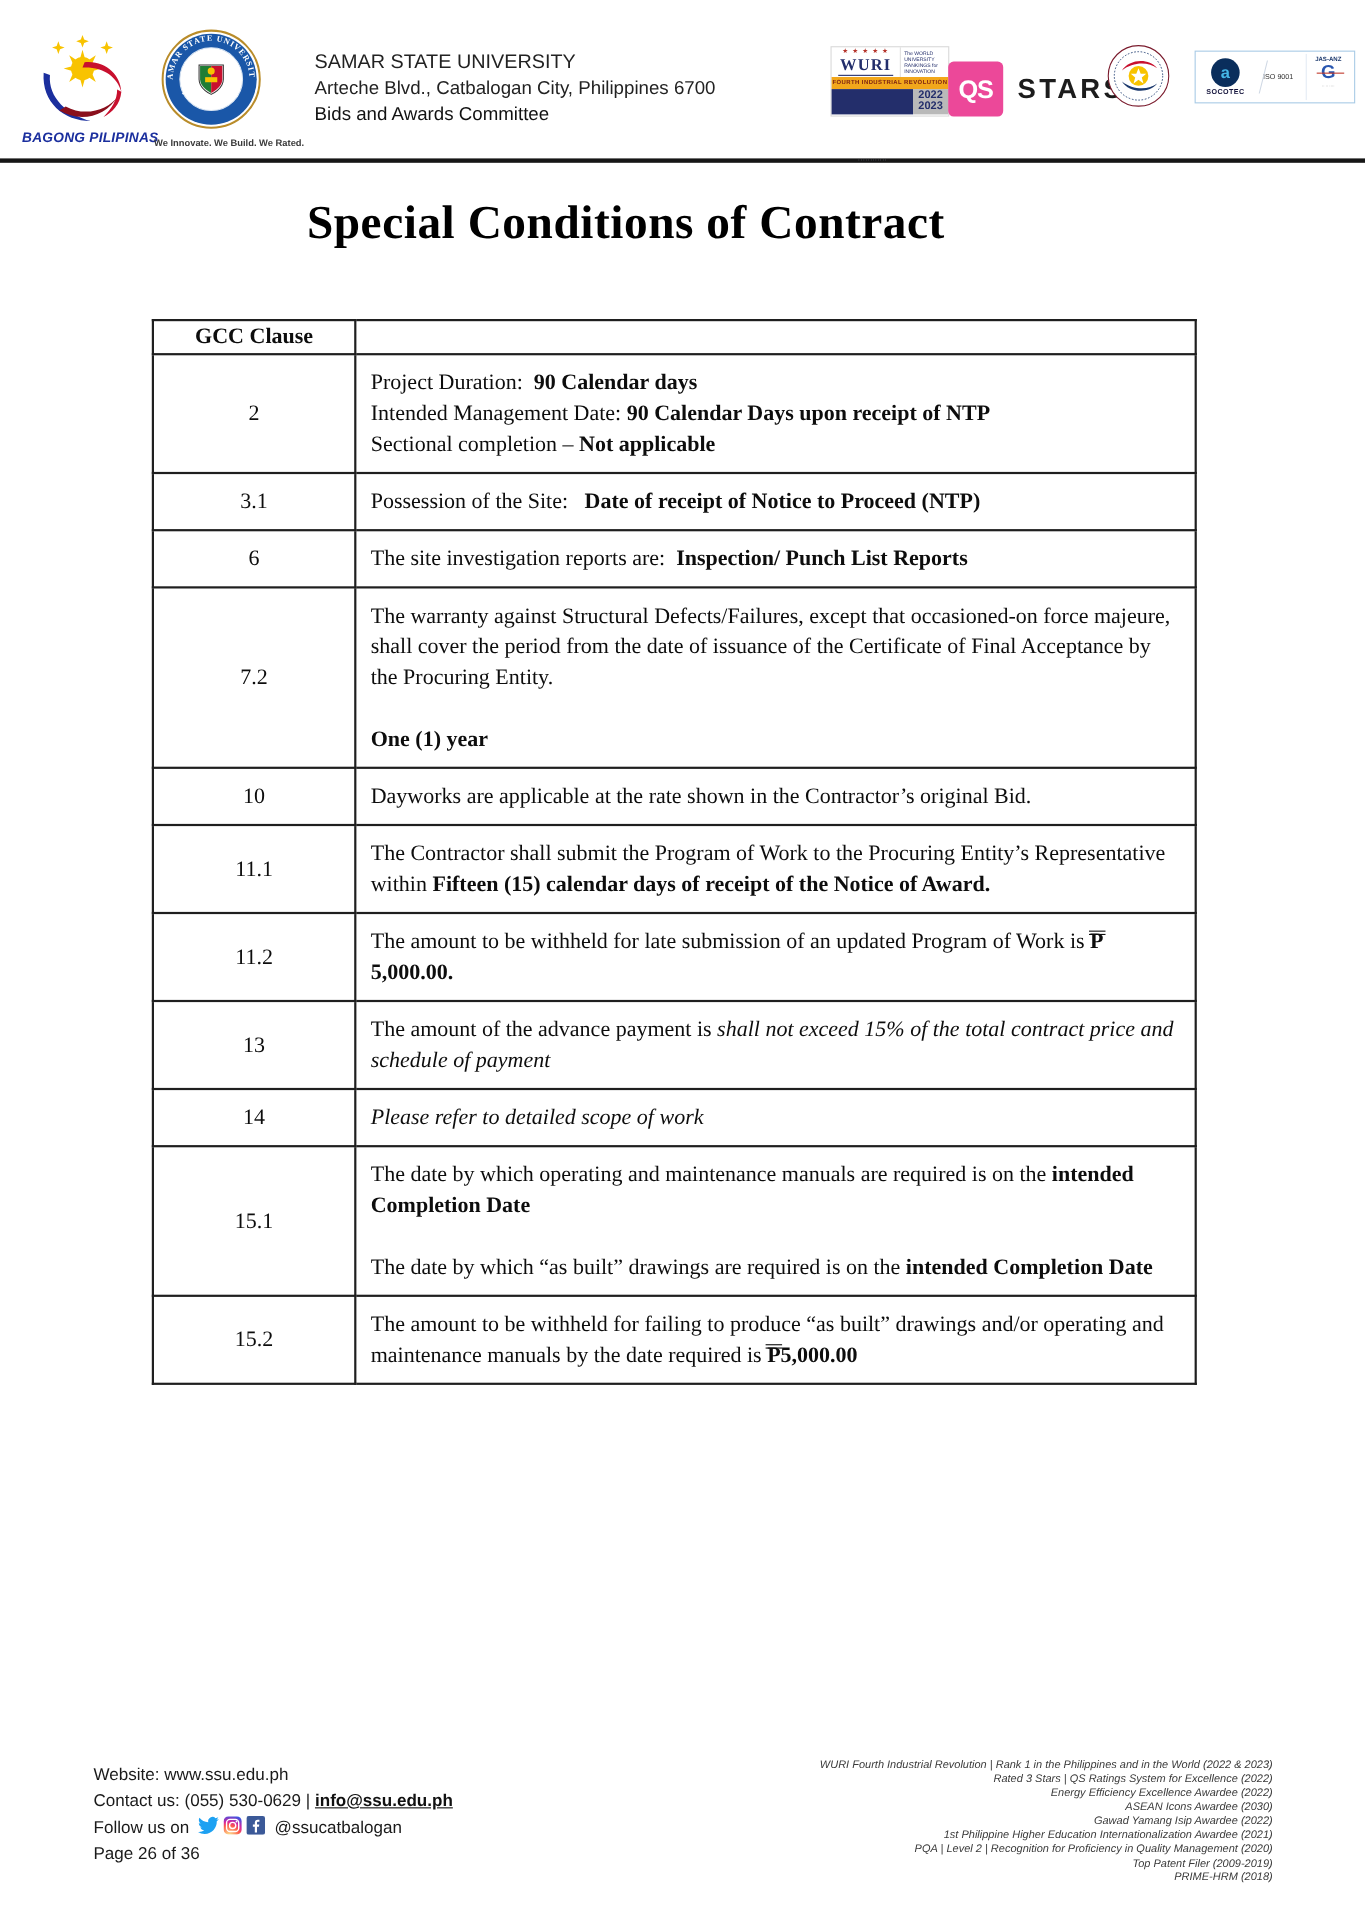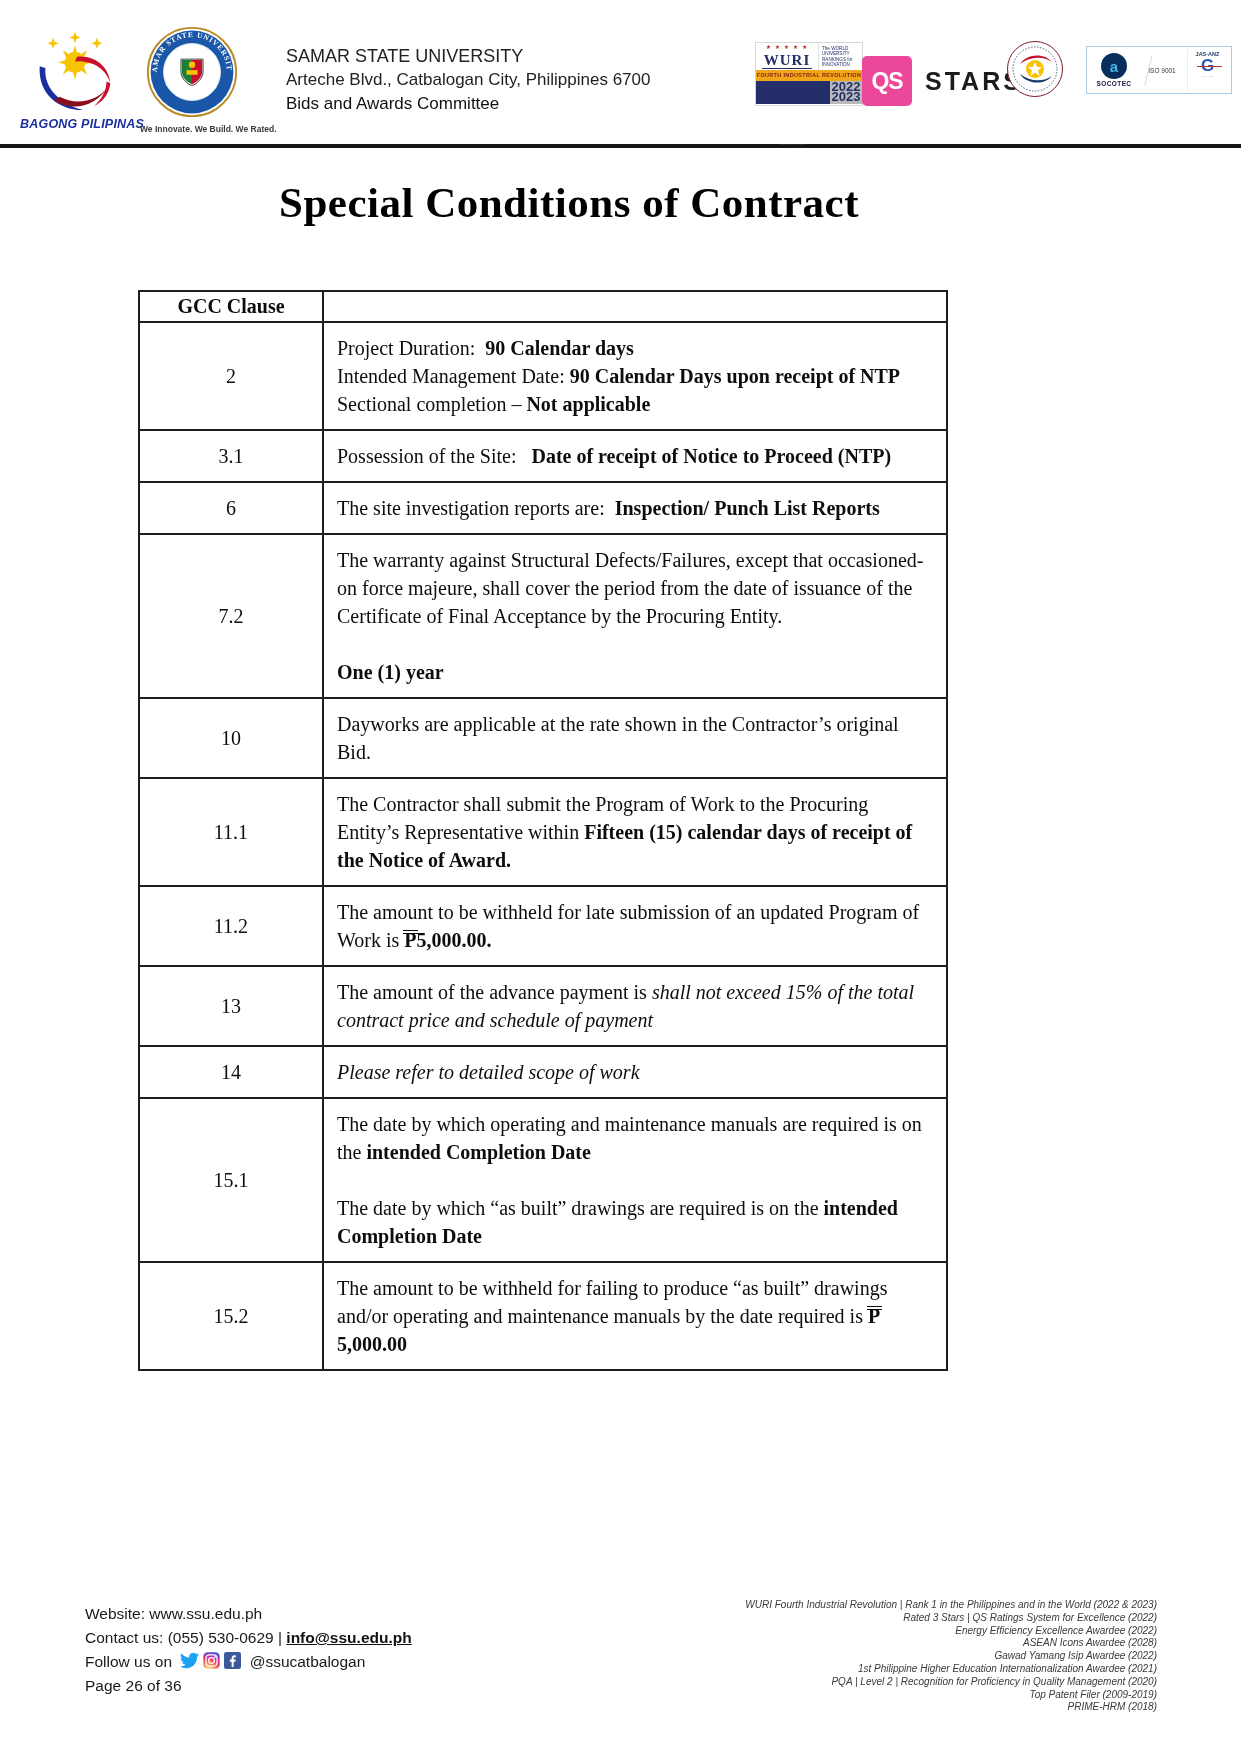--- a/index.html
+++ b/index.html
@@ -29,21 +29,21 @@
   .wuri-top { display:flex; height:27px; }
   .wuri-left { width:62px; text-align:center; padding-top:1px; }
   .wuri-stars { font-size:6px; color:#b5342c; letter-spacing:1px; line-height:7px; }
   .wuri-name { font-family:"Liberation Serif",serif; font-size:15px; font-weight:bold; color:#232e6b; letter-spacing:1px; line-height:16px; border-bottom:1px solid #232e6b; display:inline-block; padding:0 2px; }
   .wuri-tag { flex:1; font-size:4.6px; line-height:5.4px; color:#232e6b; padding:3px 2px 0 3px; border-left:1px solid #e0e0e0; }
   .wuri-band { height:11px; background:#f2a71b; color:#7a1f12; font-size:5.4px; font-weight:bold; text-align:center; line-height:11px; letter-spacing:.4px; }
   .wuri-bottom { display:flex; height:23px; }
   .wuri-rank { flex:1; background:#232e6b; color:#fff; text-align:center; }
   .wuri-rank .r1 { font-size:11px; font-weight:bold; line-height:14px; letter-spacing:.5px;margin-top:48px; }
   .wuri-rank .rsub { font-size:3.6px; color:#cdd3ef; line-height:4px; overflow:hidden; }
-  .wuri-years { width:32px; background:#b9b9b9; color:#232e6b; font-size:13px; font-weight:bold; text-align:center; line-height:10px; padding-top:1px; }
+  .wuri-years { width:32px; background:#b9b9b9; color:#232e6b; font-size:10px; font-weight:bold; text-align:center; line-height:10px; padding-top:1px; }
 
   
   .qs-block { position:absolute; left:862px; top:56px; display:flex; align-items:center; gap:13px; }
   .qs-square { width:50px; height:50px; background:#ec4899; border-radius:5px; display:flex; align-items:center; justify-content:center; }
   .qs-square span { color:#fff; font-weight:bold; font-size:23px; letter-spacing:-1px; }
   .qs-stars-text { font-size:25px; font-weight:bold; color:#1c1c1c; letter-spacing:3px; }
 
   
   .pqa { position:absolute; left:1006px; top:40px; }
 
@@ -63,21 +63,21 @@
   .soc-sub { font-size:3.6px; color:#777; }
 
   
   .doc-title {
     position:absolute; top:178px; left:0; width:1138px; text-align:center;
     font-family:"Liberation Serif","DejaVu Serif",serif; font-weight:bold; font-size:43px; color:#000; letter-spacing:.5px;
   }
 
   
   .scc-table {
-    position:absolute; top:290px; left:138px; width:810px;
+    position:absolute; top:290px; left:138px; width:950px;
     border-collapse:collapse;
     font-family:"Liberation Serif","DejaVu Serif",serif; font-size:20px; color:#0d0d0d;
   }
   .scc-table td { border:2px solid #1f1f1f; vertical-align:middle; }
   .clause-cell { width:184px; text-align:center; }
   .provision-cell { padding:11px 16px 11px 13px; }
   .gcc-header td { padding:3px 0; }
   .gcc-header .clause-cell { font-weight:bold; font-size:20px; }
   .pline { line-height:28px; min-height:28px; }
   .pline .b { font-weight:bold; }
@@ -328,21 +328,21 @@
       </span>
       <span>@ssucatbalogan</span>
     </div>
     <div>Page 26 of 36</div>
   </div>
 
   <div class="footer-right">
       <div>WURI Fourth Industrial Revolution | Rank 1 in the Philippines and in the World (2022 &amp; 2023)</div>
       <div>Rated 3 Stars | QS Ratings System for Excellence (2022)</div>
       <div>Energy Efficiency Excellence Awardee (2022)</div>
-      <div>ASEAN Icons Awardee (2028)</div>
+      <div>ASEAN Icons Awardee (2030)</div>
       <div>Gawad Yamang Isip Awardee (2022)</div>
       <div>1st Philippine Higher Education Internationalization Awardee (2021)</div>
       <div>PQA | Level 2 | Recognition for Proficiency in Quality Management (2020)</div>
       <div>Top Patent Filer (2009-2019)</div>
       <div>PRIME-HRM (2018)</div>
     </div>
 
 </div>
 
 </body></html>

